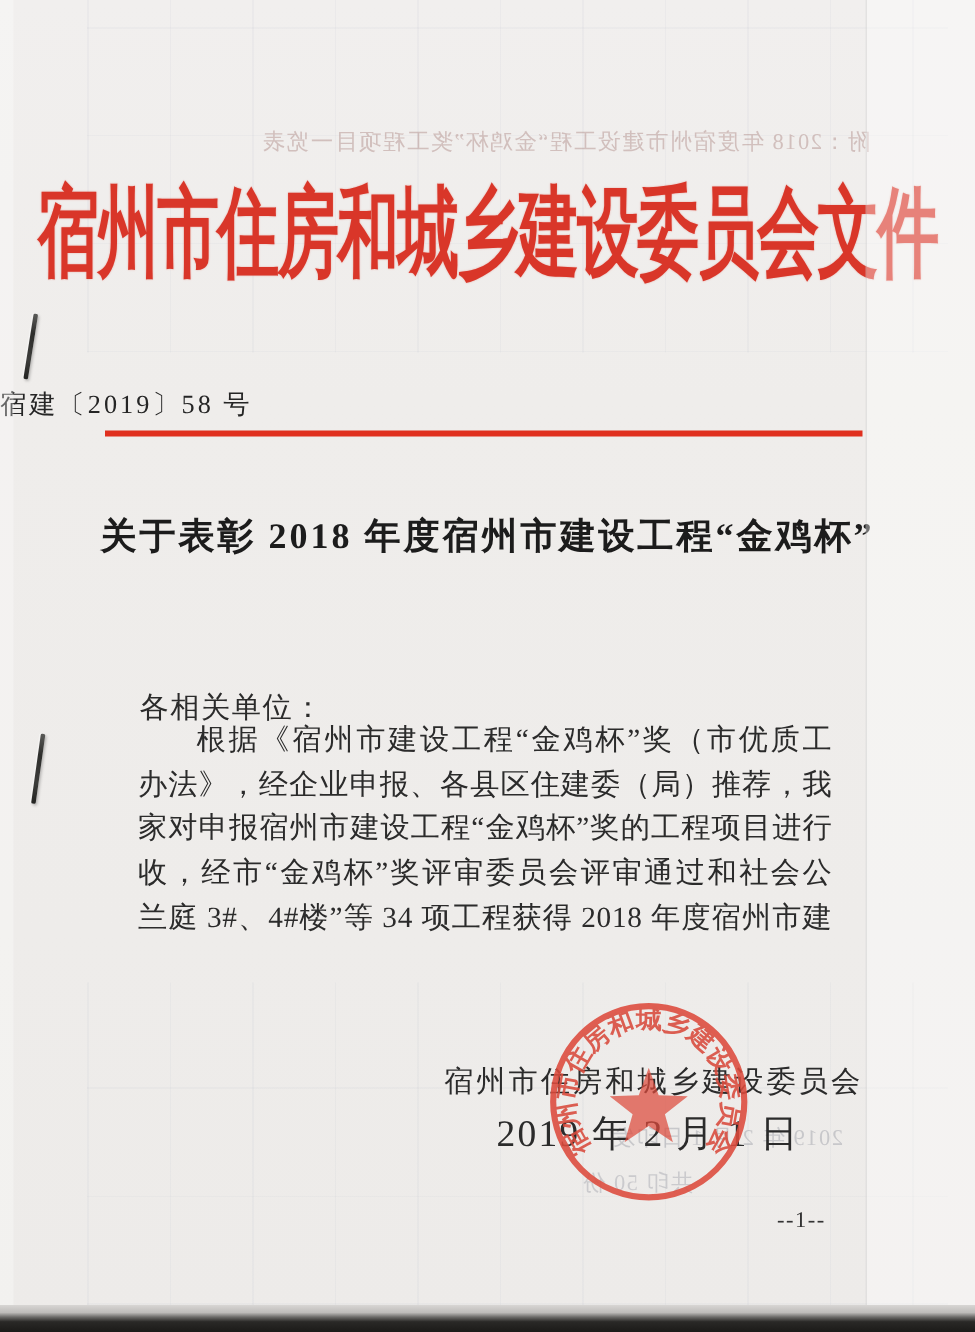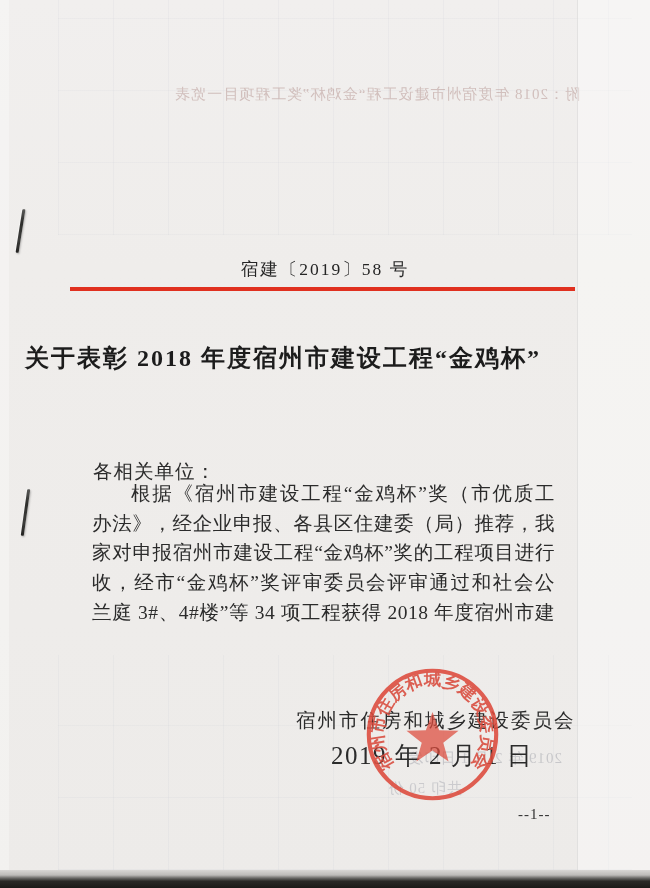--- a/index.html
+++ b/index.html
@@ -35,27 +35,27 @@
   .staple1{left:19px;top:209px;height:44px;transform:rotate(9deg);}
   .staple2{left:24px;top:489px;height:47px;transform:rotate(8deg);}
   
   .org-title{position:absolute;top:112px;left:0;width:650px;text-align:center;}
   .org-title span{
     display:inline-block;font-size:41px;font-weight:700;letter-spacing:-1px;
     color:#d93629;transform:scaleY(1.6);transform-origin:top center;
     text-shadow:0 0 1px rgba(217,54,41,.4);white-space:nowrap;
   }
   .doc-number{
-    position:absolute;top:257px;left:0;width:650px;text-align:center;
+    position:absolute;top:257px;left:0;width:650px;text-align:left;
     font-size:17.5px;color:#252525;letter-spacing:2px;
   }
   .red-line{position:absolute;left:70px;top:287px;width:505px;height:4px;background:#e0301f;}
   
   .doc-title{
-    position:absolute;top:337px;left:25px;width:600px;text-align:left;
+    position:absolute;top:337px;left:25px;width:600px;text-align:center;
     font-size:24px;font-weight:700;color:#1c1c1c;line-height:43px;letter-spacing:2px;
   }
   
   .salutation{position:absolute;left:93px;top:458px;font-size:19.5px;color:#2b2b2b;letter-spacing:1px;}
   .para{position:absolute;left:92px;top:479px;width:463px;}
   .pl{
     font-size:19.5px;color:#2b2b2b;height:29.7px;line-height:29.7px;
     white-space:nowrap;letter-spacing:.5px;
   }
   .pl.j{text-align:justify;text-align-last:justify;white-space:normal;overflow:hidden;}
@@ -86,20 +86,23 @@
   <div class="grid-bleed grid-top"></div>
   <div class="grid-bleed grid-bottom"></div>
 
   <div class="bleed-text bleed-attach">附：2018 年度宿州市建设工程“金鸡杯”奖工程项目一览表</div>
   <div class="bleed-text bleed-date">2019 年 2 月 1 日印发</div>
   <div class="bleed-text bleed-copies">共印 50 份</div>
 
   <div class="staple staple1"></div>
   <div class="staple staple2"></div>
 
+  <div class="org-title">
+    <span>宿州市住房和城乡建设委员会文件</span>
+  </div>
 
   <div class="doc-number">宿建〔2019〕58 号</div>
 
   <div class="red-line"></div>
 
   <div class="doc-title">
     <div>关于表彰 2018 年度宿州市建设工程“金鸡杯”</div>
   </div>
 
   <div class="salutation">各相关单位：</div>

